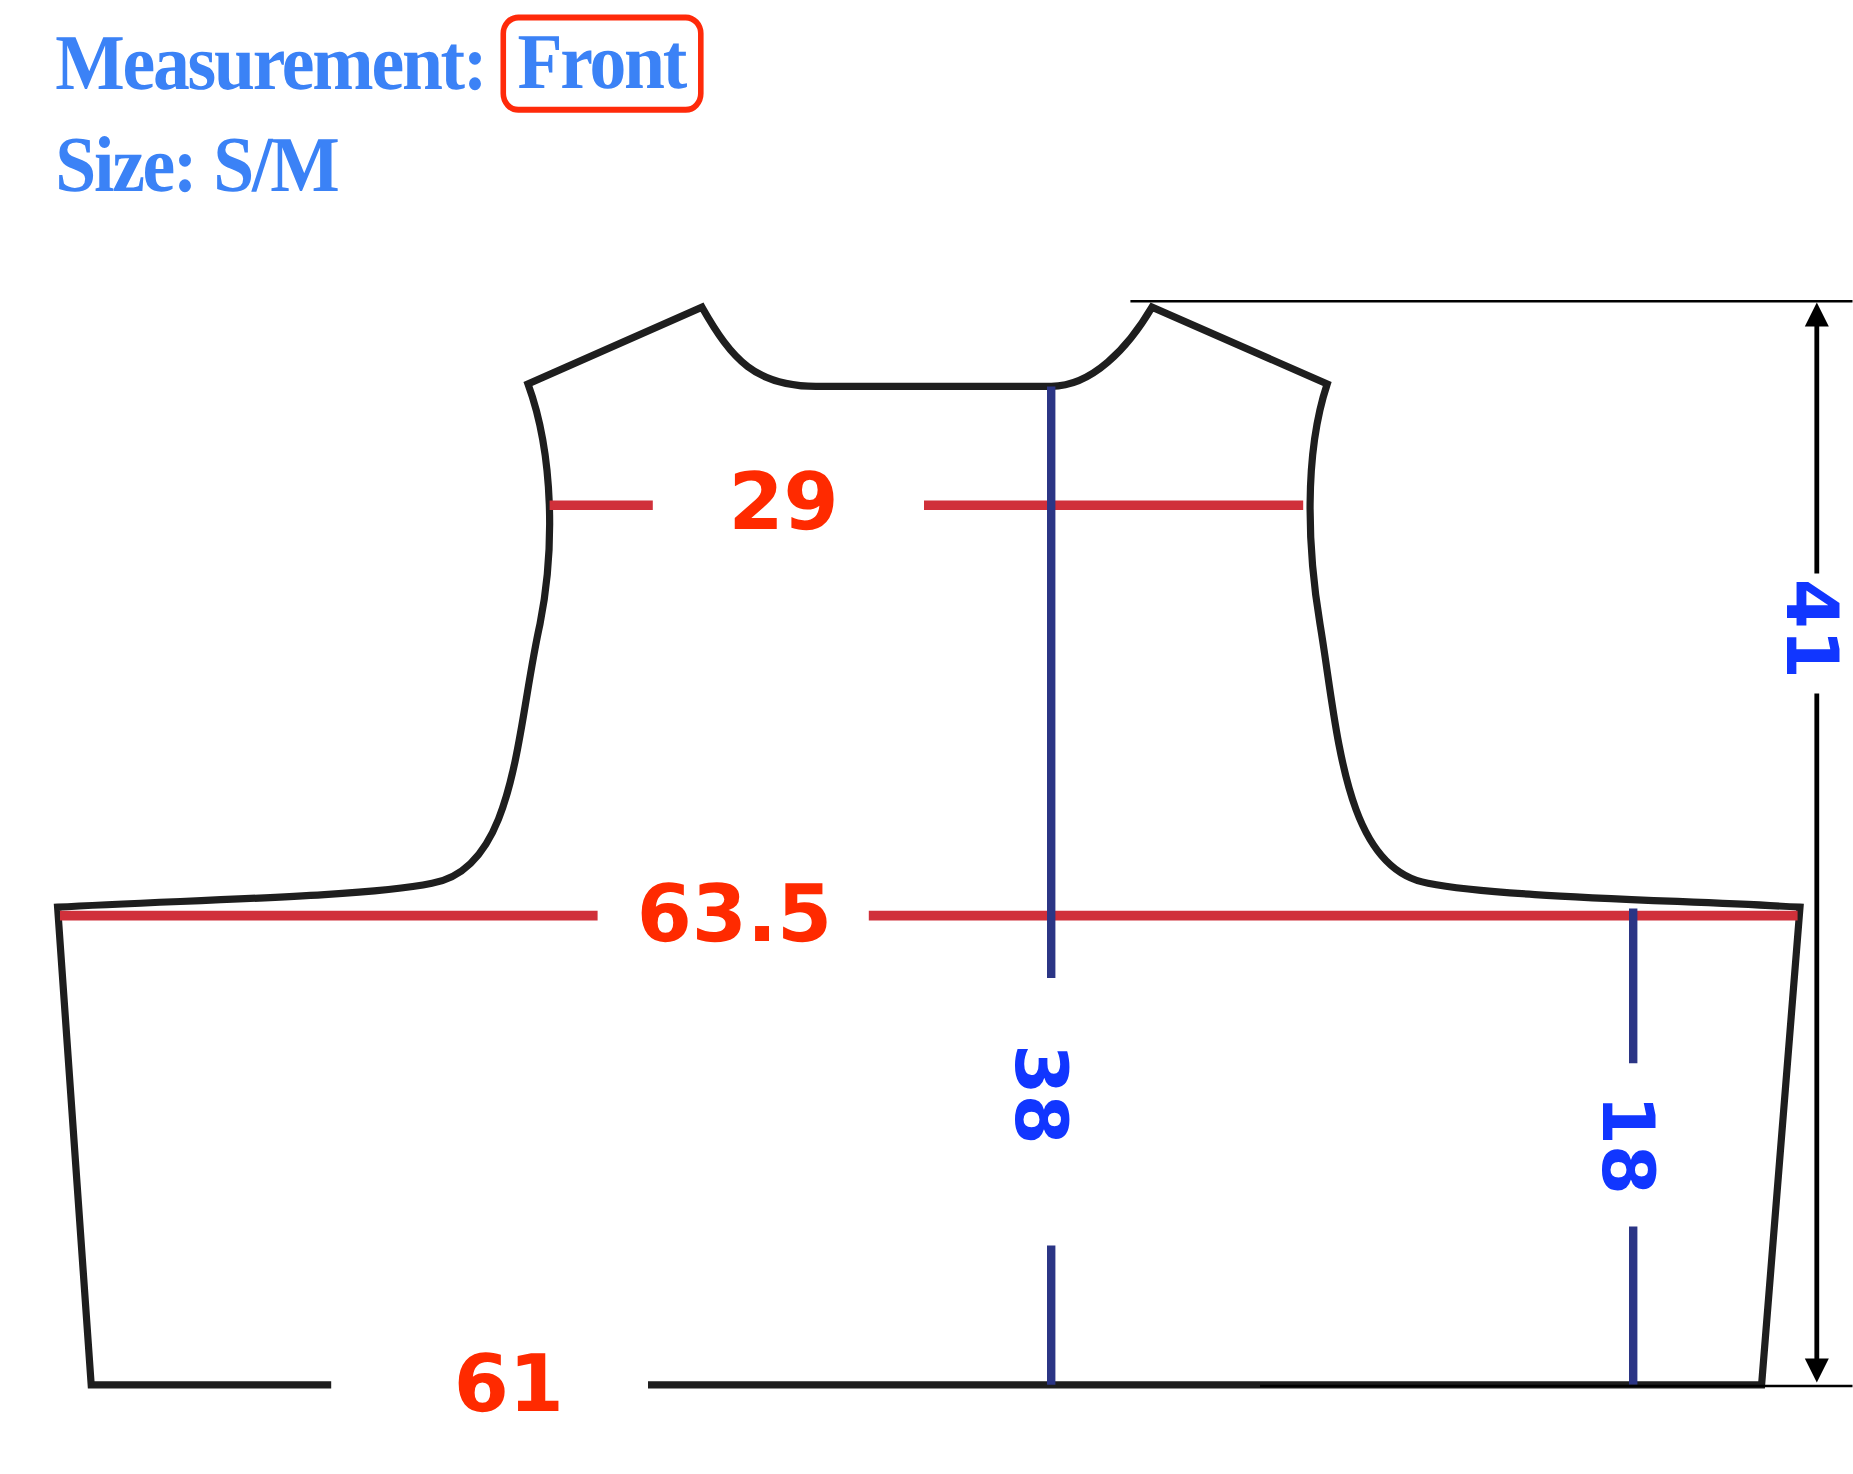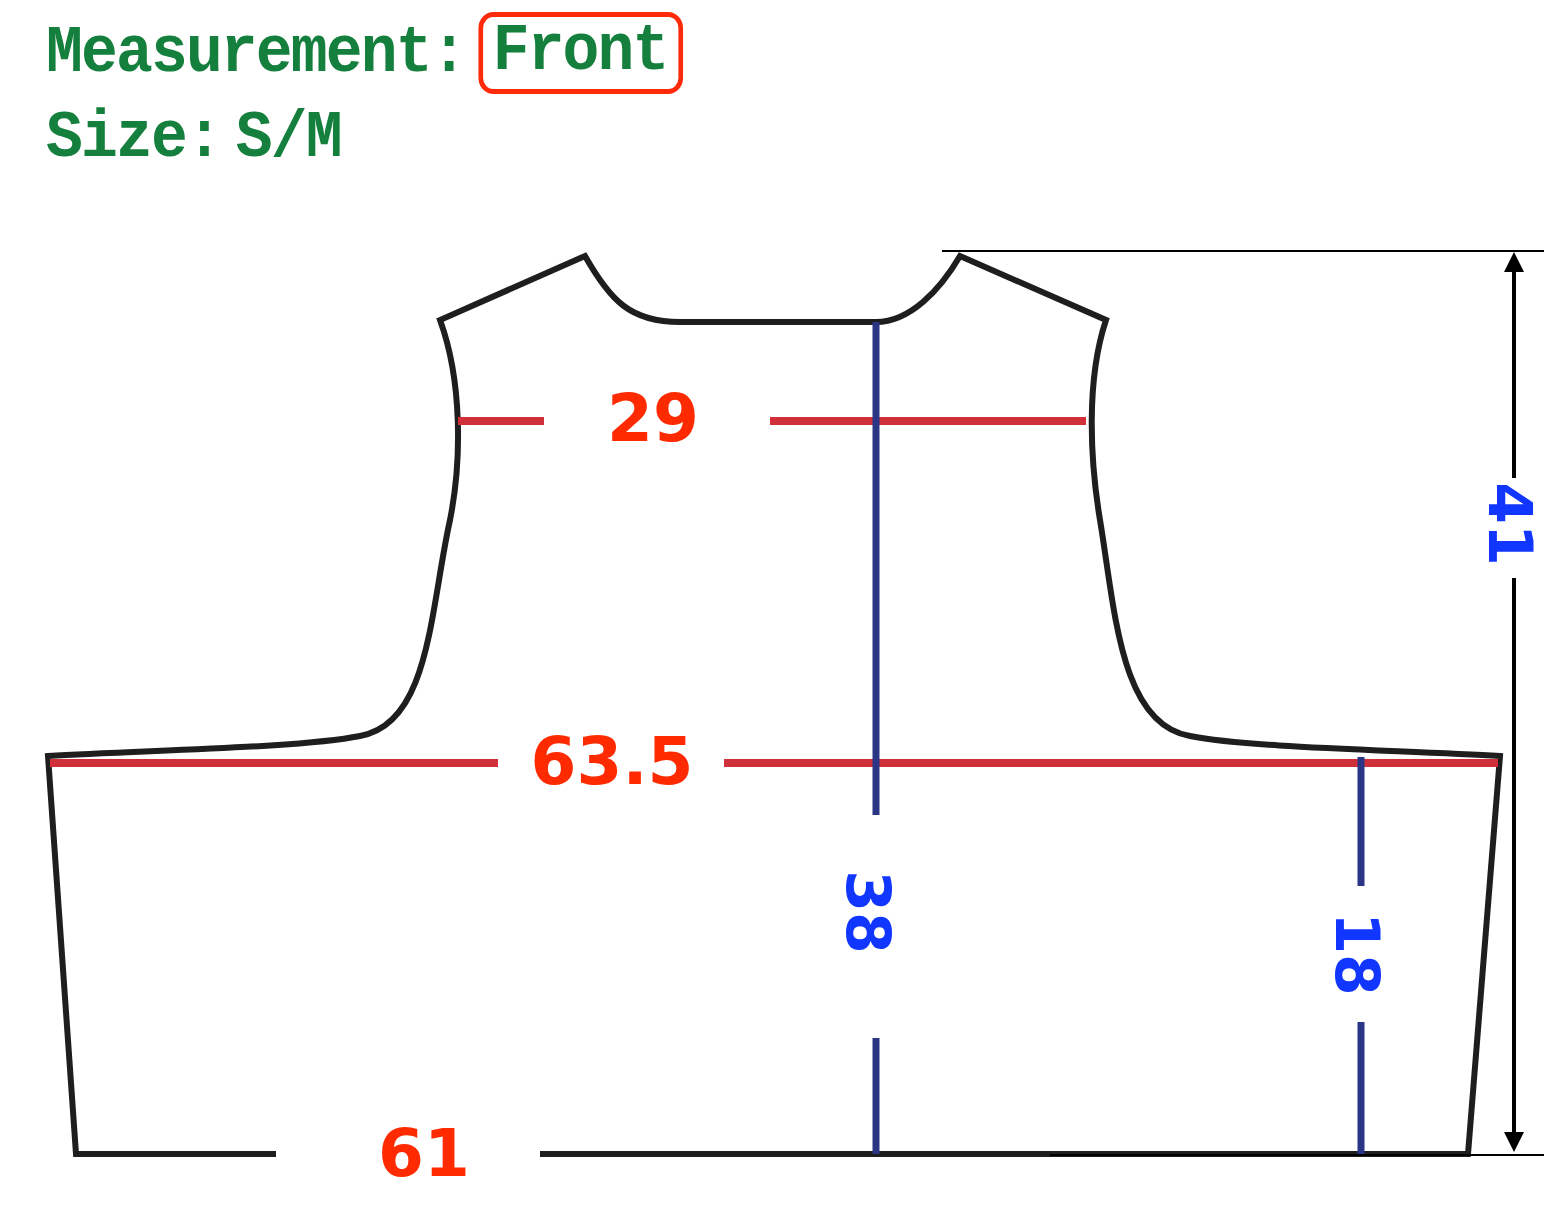--- a/index.html
+++ b/index.html
@@ -11,23 +11,23 @@
       width: 1544px;
       height: 1228px;
       position: relative;
       overflow: hidden;
       font-family: "Liberation Sans", sans-serif;
     }
     .header {
       position: absolute;
       left: 46px;
       top: 12px;
-      color: #15803d;
+      color: #3b82f6;
       font-weight: bold;
-      font-family: Liberation Mono, monospace;
+      font-family: Liberation Serif, serif;
     }
     .header-line {
       display: flex;
       align-items: center;
       height: 82px;
       font-size: 66px;
       letter-spacing: -2px;
       transform: scaleX(0.93);
       transform-origin: left center;
     }

